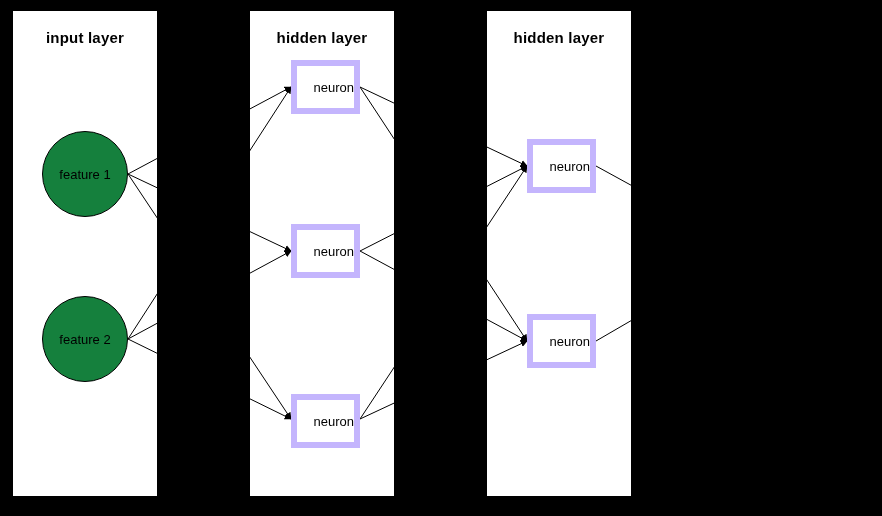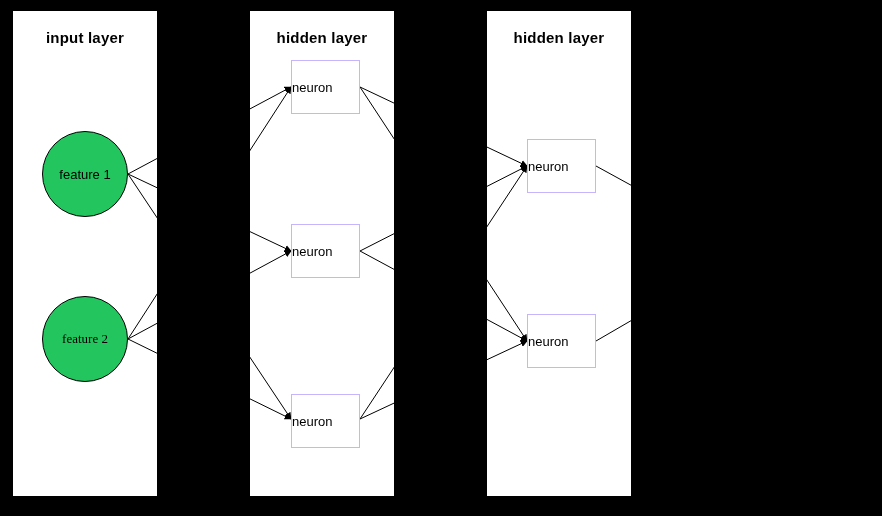--- a/index.html
+++ b/index.html
@@ -39,35 +39,35 @@
     width: 882px;
     height: 516px;
     overflow: visible;
     pointer-events: none;
   }
   .node-circle {
     position: absolute;
     box-sizing: border-box;
     border: 1px solid #000000;
     border-radius: 50%;
-    background: #22c55e;
+    background: #15803d;
     display: flex;
     align-items: center;
     justify-content: center;
     font-size: 13px;
     color: #000000;
   }
   .node-rect {
     position: absolute;
     box-sizing: border-box;
-    border: 1px solid #c4b5fd;
+    border: 6px solid #c4b5fd;
     background: #ffffff;
     display: flex;
     align-items: center;
-    justify-content: flex-start;
+    justify-content: flex-end;
     font-size: 13px;
     color: #000000;
   }
   .node-pent {
     position: absolute;
   }
   .node-pent .pent-label {
     position: absolute;
     left: 0;
     right: 0;
@@ -130,21 +130,21 @@
   <div style="position:absolute; left:396px; top:0; width:90px; height:516px; background:#000000;"></div>
   <div style="position:absolute; left:633px; top:0; width:89px; height:516px; background:#000000;"></div>
   <div style="position:absolute; left:0; top:0; width:12px; height:516px; background:#000000;"></div>
   <div style="position:absolute; left:868px; top:0; width:14px; height:516px; background:#000000;"></div>
   <div style="position:absolute; left:0; top:0; width:882px; height:10px; background:#000000;"></div>
   <div style="position:absolute; left:0; top:497px; width:882px; height:19px; background:#000000;"></div>
 
   <div class="node-circle" style="left:42px; top:131px; width:86px; height:86px;">
     <span>feature 1</span>
   </div>
-  <div class="node-circle" style="left:42px; top:296px; width:86px; height:86px;font-family:Liberation Serif, serif;">
+  <div class="node-circle" style="left:42px; top:296px; width:86px; height:86px;">
     <span>feature 2</span>
   </div>
 
   <div class="node-rect" style="left:291px; top:60px; width:69px; height:54px;">
     <span>neuron</span>
   </div>
   <div class="node-rect" style="left:291px; top:224px; width:69px; height:54px;">
     <span>neuron</span>
   </div>
   <div class="node-rect" style="left:291px; top:394px; width:69px; height:54px;">

